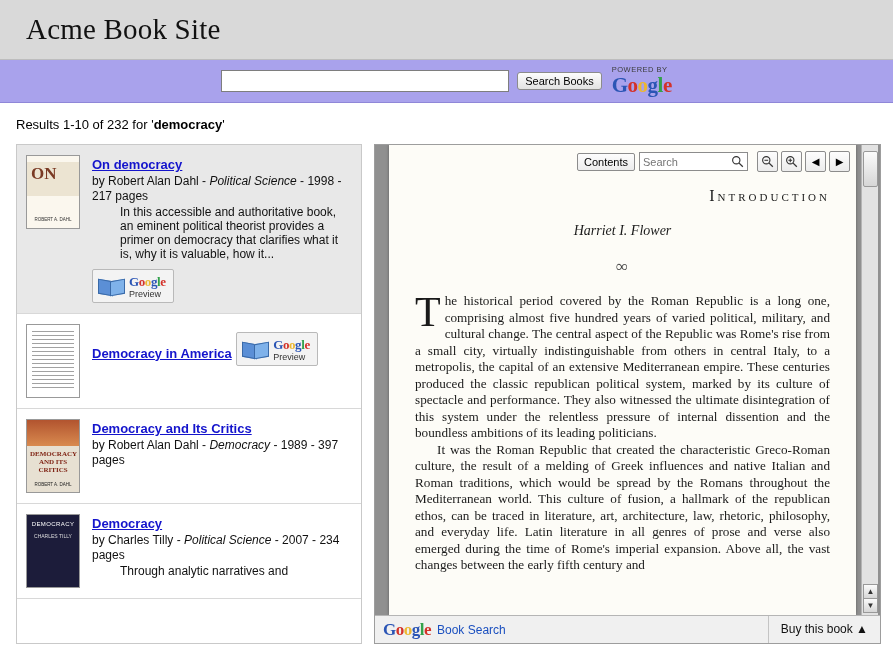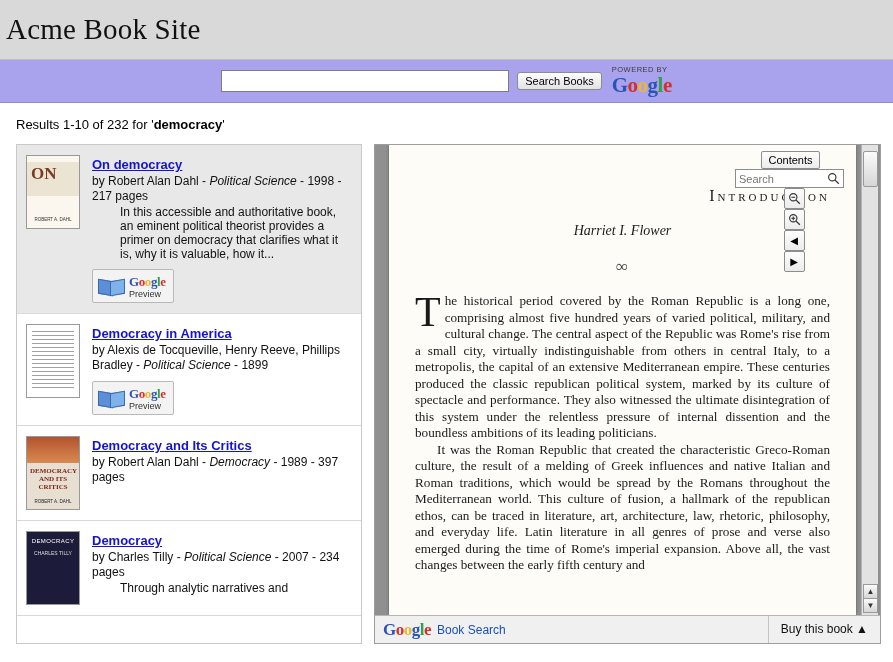--- a/index.html
+++ b/index.html
@@ -15,21 +15,21 @@
     position: relative;
   }
 
   
   .site-header {
     height: 60px;
     background: #d9d9d9;
     border-bottom: 1px solid #bdbdbd;
     display: flex;
     align-items: center;
-    padding-left: 6px;
+    padding-left: 26px;
     box-sizing: border-box;
   }
   .site-title {
     font-family: "Liberation Serif", serif;
     font-size: 29px;
     color: #111;
     letter-spacing: 0.2px;
   }
 
   
@@ -294,21 +294,20 @@
   }
 
   
   .viewer-toolbar {
     position: absolute;
     top: 6px;
     right: 30px;
     display: flex;
     align-items: center;
     z-index: 5;
-    flex-direction: column;
   }
   .tb-btn {
     font-size: 11px;
     background: linear-gradient(#fdfdfd, #ececec);
     border: 1px solid #8c8c8c;
     border-radius: 2px;
     padding: 2px 6px;
     cursor: pointer;
     color: #000;
     margin-right: 4px;
@@ -454,21 +453,20 @@
     </div>
 
     <div class="result">
       <div class="thumb">
         <div class="thumb-img cover-b">
           <div class="cb-lines"></div>
         </div>
       </div>
       <div class="res-body">
         <a class="res-title">Democracy in America</a>
-        <div class="res-meta"><span>by Alexis de Tocqueville, Henry Reeve, Phillips Bradley - </span><i>Political Science</i><span> - 1899</span></div>
         <div class="preview-badge">
           <div class="preview-book">
               <div class="pb-l"></div>
               <div class="pb-r"></div>
             </div>
           <div class="pv-text">
             <span class="pv-g"><span class="g-b">G</span><span class="g-r">o</span><span class="g-y">o</span><span class="g-b">g</span><span class="g-g">l</span><span class="g-r">e</span></span>
             <span class="pv-preview">Preview</span>
           </div>
         </div>

